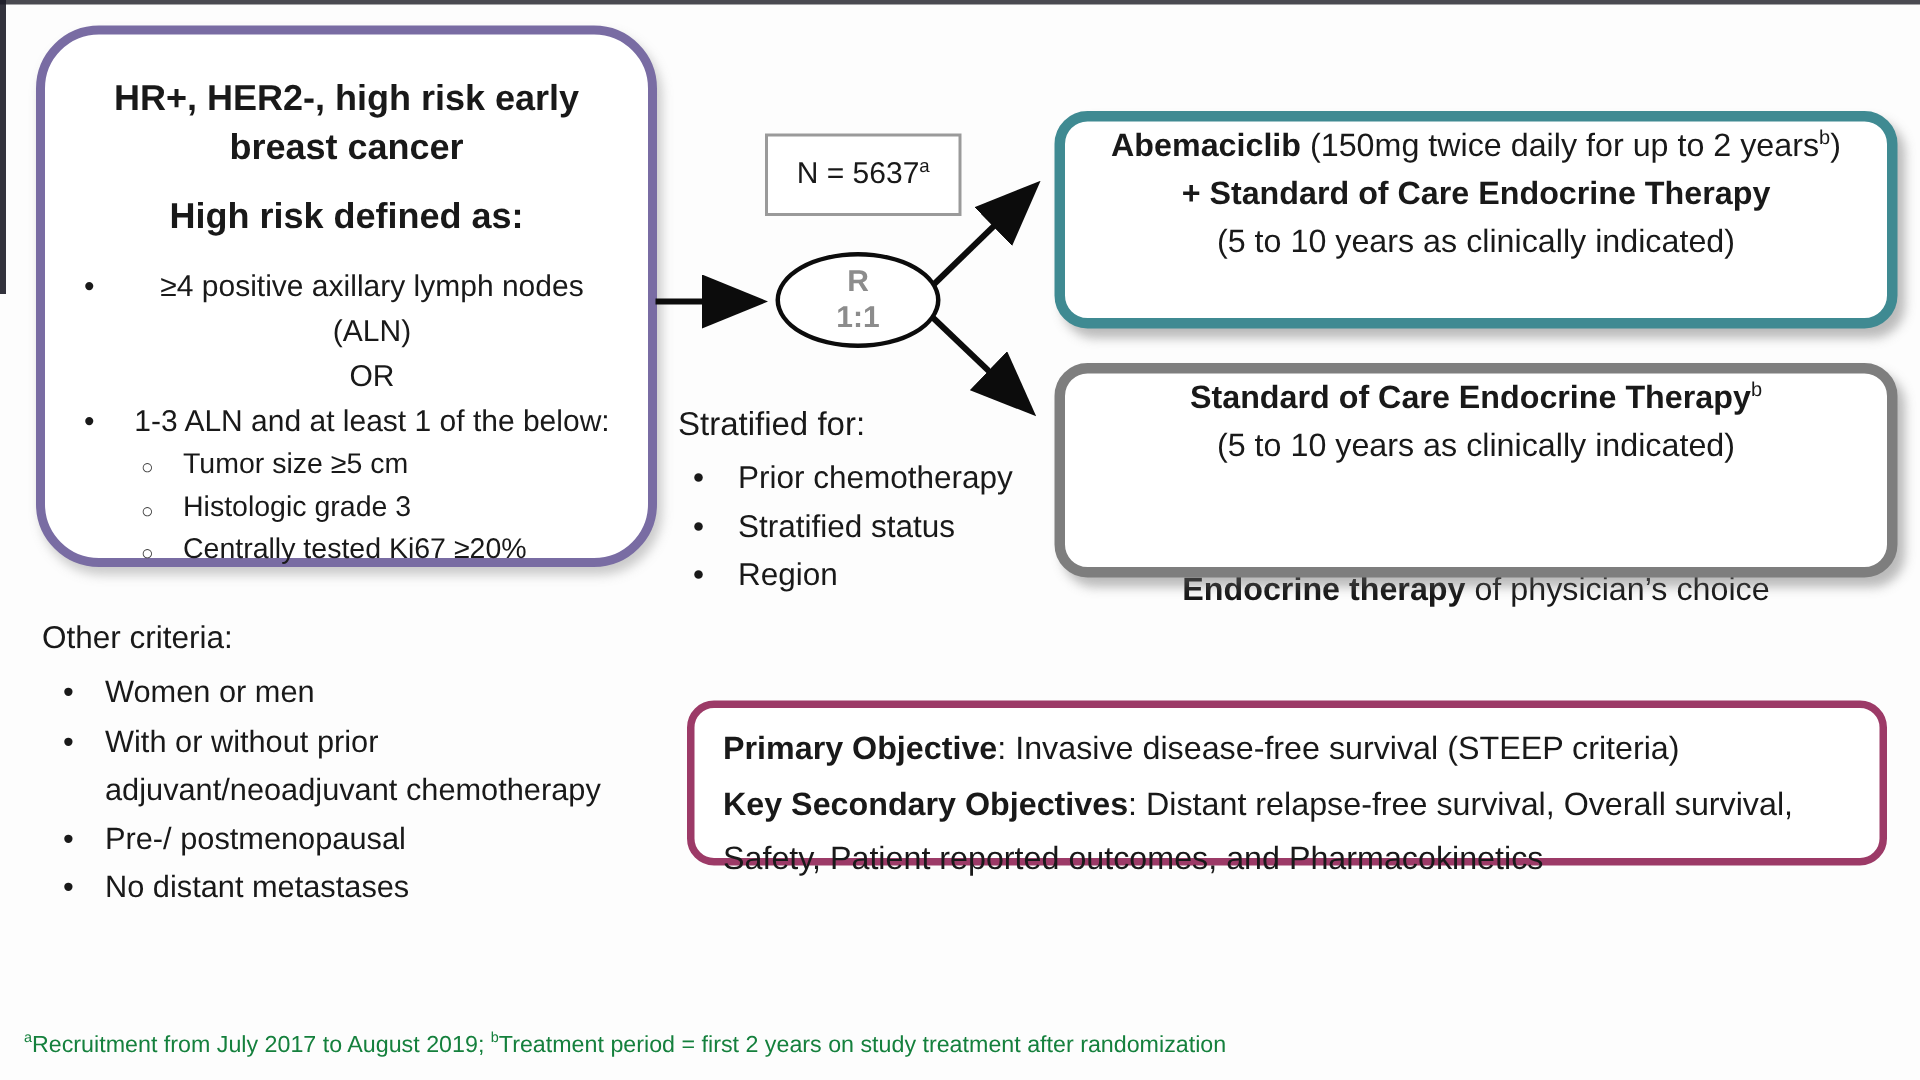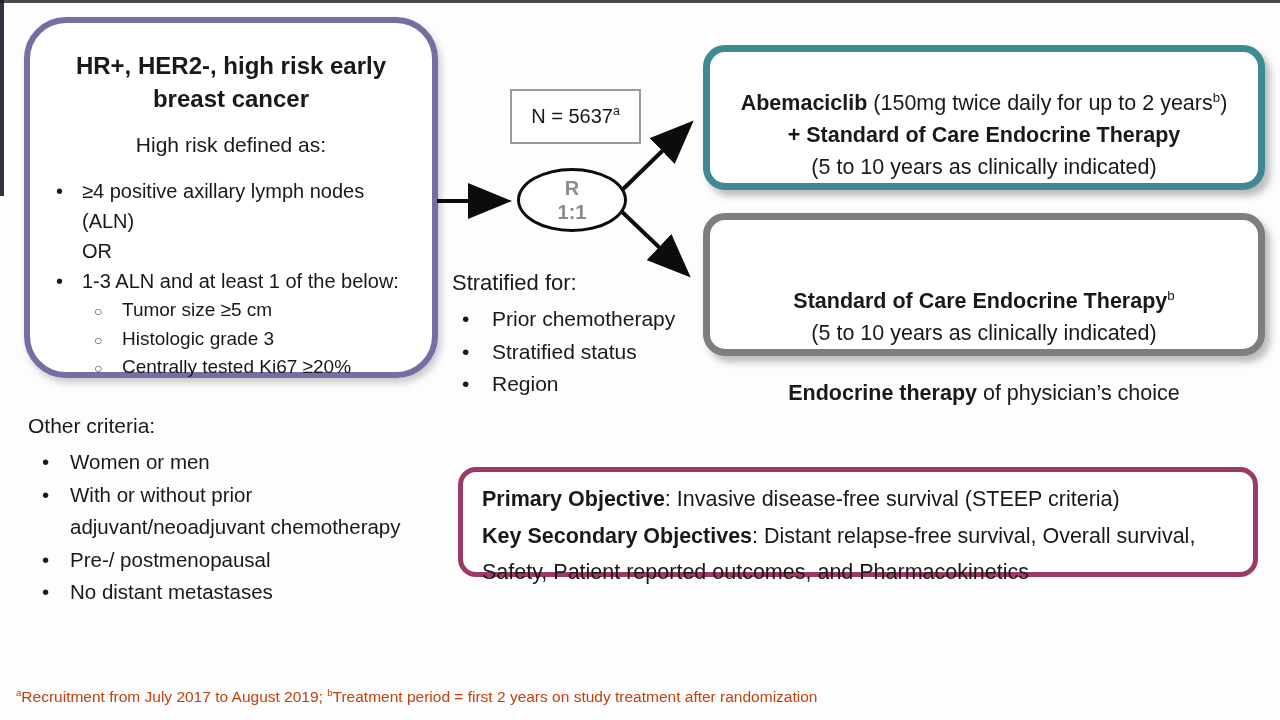--- a/index.html
+++ b/index.html
@@ -16,23 +16,23 @@
   .edge-left{position:absolute; left:0; top:0; width:4px; height:196px; background:#1d1d28; opacity:.9;}
 
   
   .elig{
     position:absolute; left:24px; top:17px; width:414px; height:361px;
     border:6px solid var(--purple); border-radius:42px; background:#fff;
     box-shadow:3px 5px 7px rgba(110,110,110,.35);
     padding:26px 18px 0 18px;
   }
   .elig .t{font-weight:bold; font-size:24px; line-height:33px; text-align:center;}
-  .elig .sub{font-weight:normal; font-size:21px; line-height:30px; text-align:center; margin-top:15px;}
+  .elig .sub{font-weight:bold; font-size:24px; line-height:30px; text-align:center; margin-top:15px;}
   .blist{list-style:none; margin-top:16px;}
-  .blist>li{position:relative; padding-left:34px; font-size:20px; line-height:30px;}
+  .blist>li{position:relative; padding-left:34px; font-size:20px; line-height:30px;text-align:center;}
   .blist>li::before{content:"\2022"; position:absolute; left:8px; top:0;}
   .blist>li .cont{display:block;}
   .olist{list-style:none; margin-left:44px;}
   .olist>li{position:relative; padding-left:30px; font-size:19px; line-height:28.5px;}
   .olist>li::before{content:"\25CB"; position:absolute; left:2px; top:1px; font-size:14px; color:#444;}
 
   
   .nbox{
     position:absolute; left:510px; top:89px; width:131px; height:55px;
     border:2px solid #9a9a9a; background:#fff; display:flex; align-items:center; justify-content:center;
@@ -59,41 +59,41 @@
   .slist>li::before{content:"\2022"; position:absolute; left:10px; top:0;}
 
   .other{position:absolute; left:28px; top:410px; width:400px;}
   .other .h{font-weight:normal; font-size:21px; line-height:31px;}
   .other .slist>li{padding-left:42px; font-size:20.5px; line-height:32.5px;}
   .other .slist>li::before{left:14px;}
 
   
   .arm{
     position:absolute; left:703px; width:562px; background:#fff; border-radius:22px;
-    display:flex; flex-direction:column; align-items:center; justify-content:flex-end;
+    display:flex; flex-direction:column; align-items:center; justify-content:flex-start;
     text-align:center; font-size:21.5px; line-height:32px;
-    box-shadow:5px 6px 7px rgba(105,105,105,.45); z-index:2;
+    box-shadow:5px 6px 7px rgba(105,105,105,.45); z-index:2;margin-top:29px;
   }
   .arm1{top:45px; height:145px; border:7px solid var(--teal);}
   .arm2{top:213px; height:143px; border:7px solid var(--gray);}
   .b{font-weight:bold;}
 
   .endo{
     position:absolute; left:703px; top:381px; width:562px; text-align:center;
     font-size:21.5px;
   }
 
   
   .obj{
     position:absolute; left:458px; top:467px; width:800px; height:110px;
     border:5px solid var(--maroon); border-radius:18px; background:#fff;
     padding:9px 19px 0 19px; font-size:21.5px; line-height:36.5px;
   }
 
-  .footnote{position:absolute; left:16px; top:688px; font-size:15.5px; color:#c2410c;}
+  .footnote{position:absolute; left:16px; top:688px; font-size:15.5px; color:#15803d;}
 </style>
 </head>
 <body>
 
 <div id="stage">
 
   <div class="edge-top"></div>
   <div class="edge-left"></div>
 
   <svg class="arrows" width="1280" height="720">

